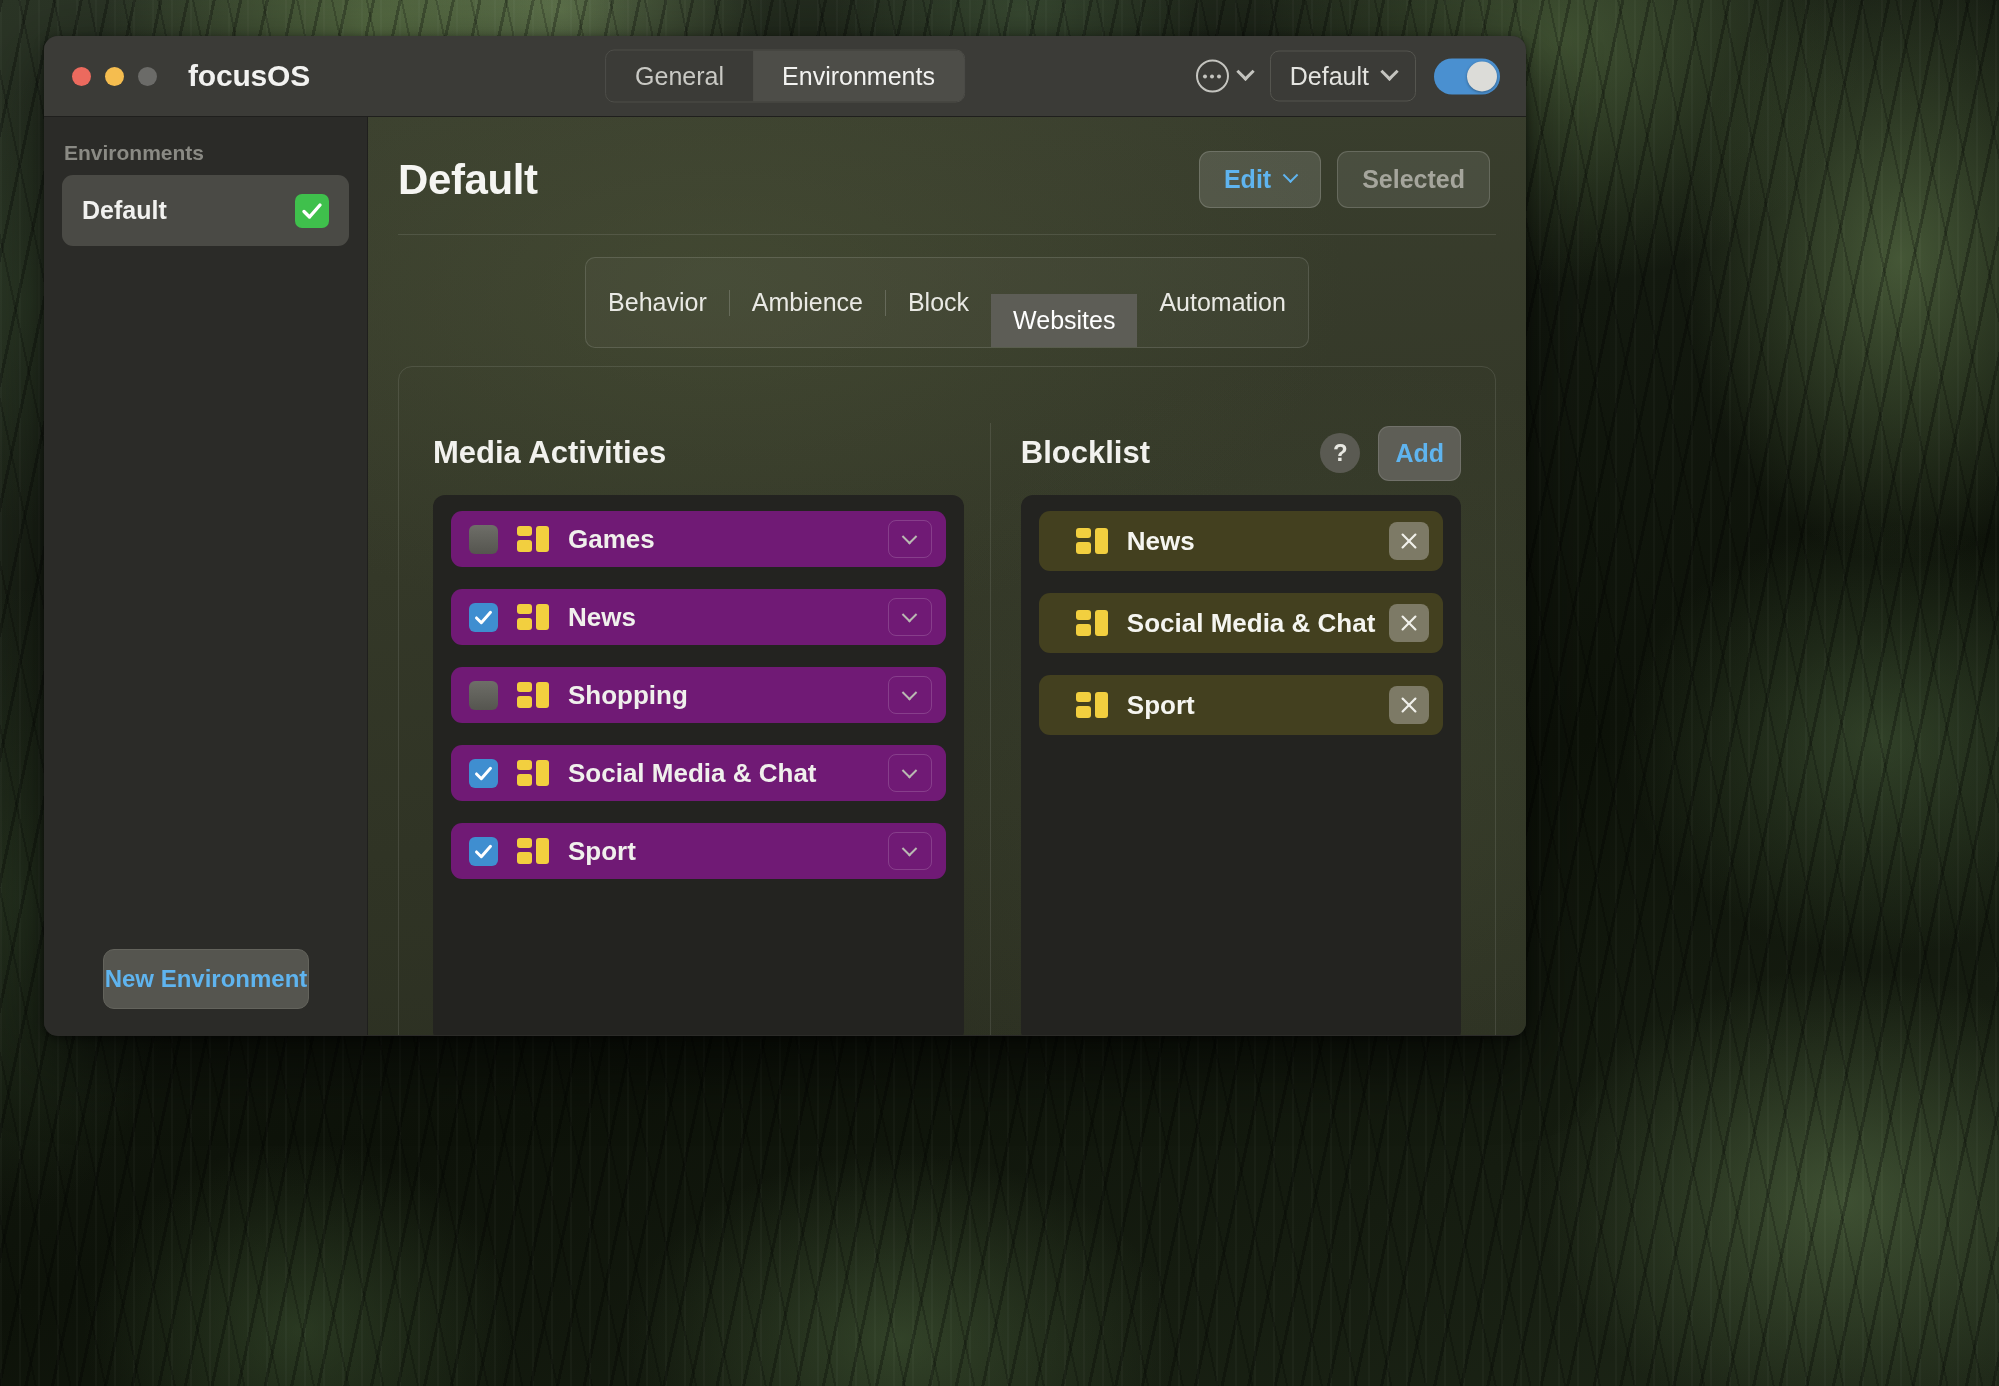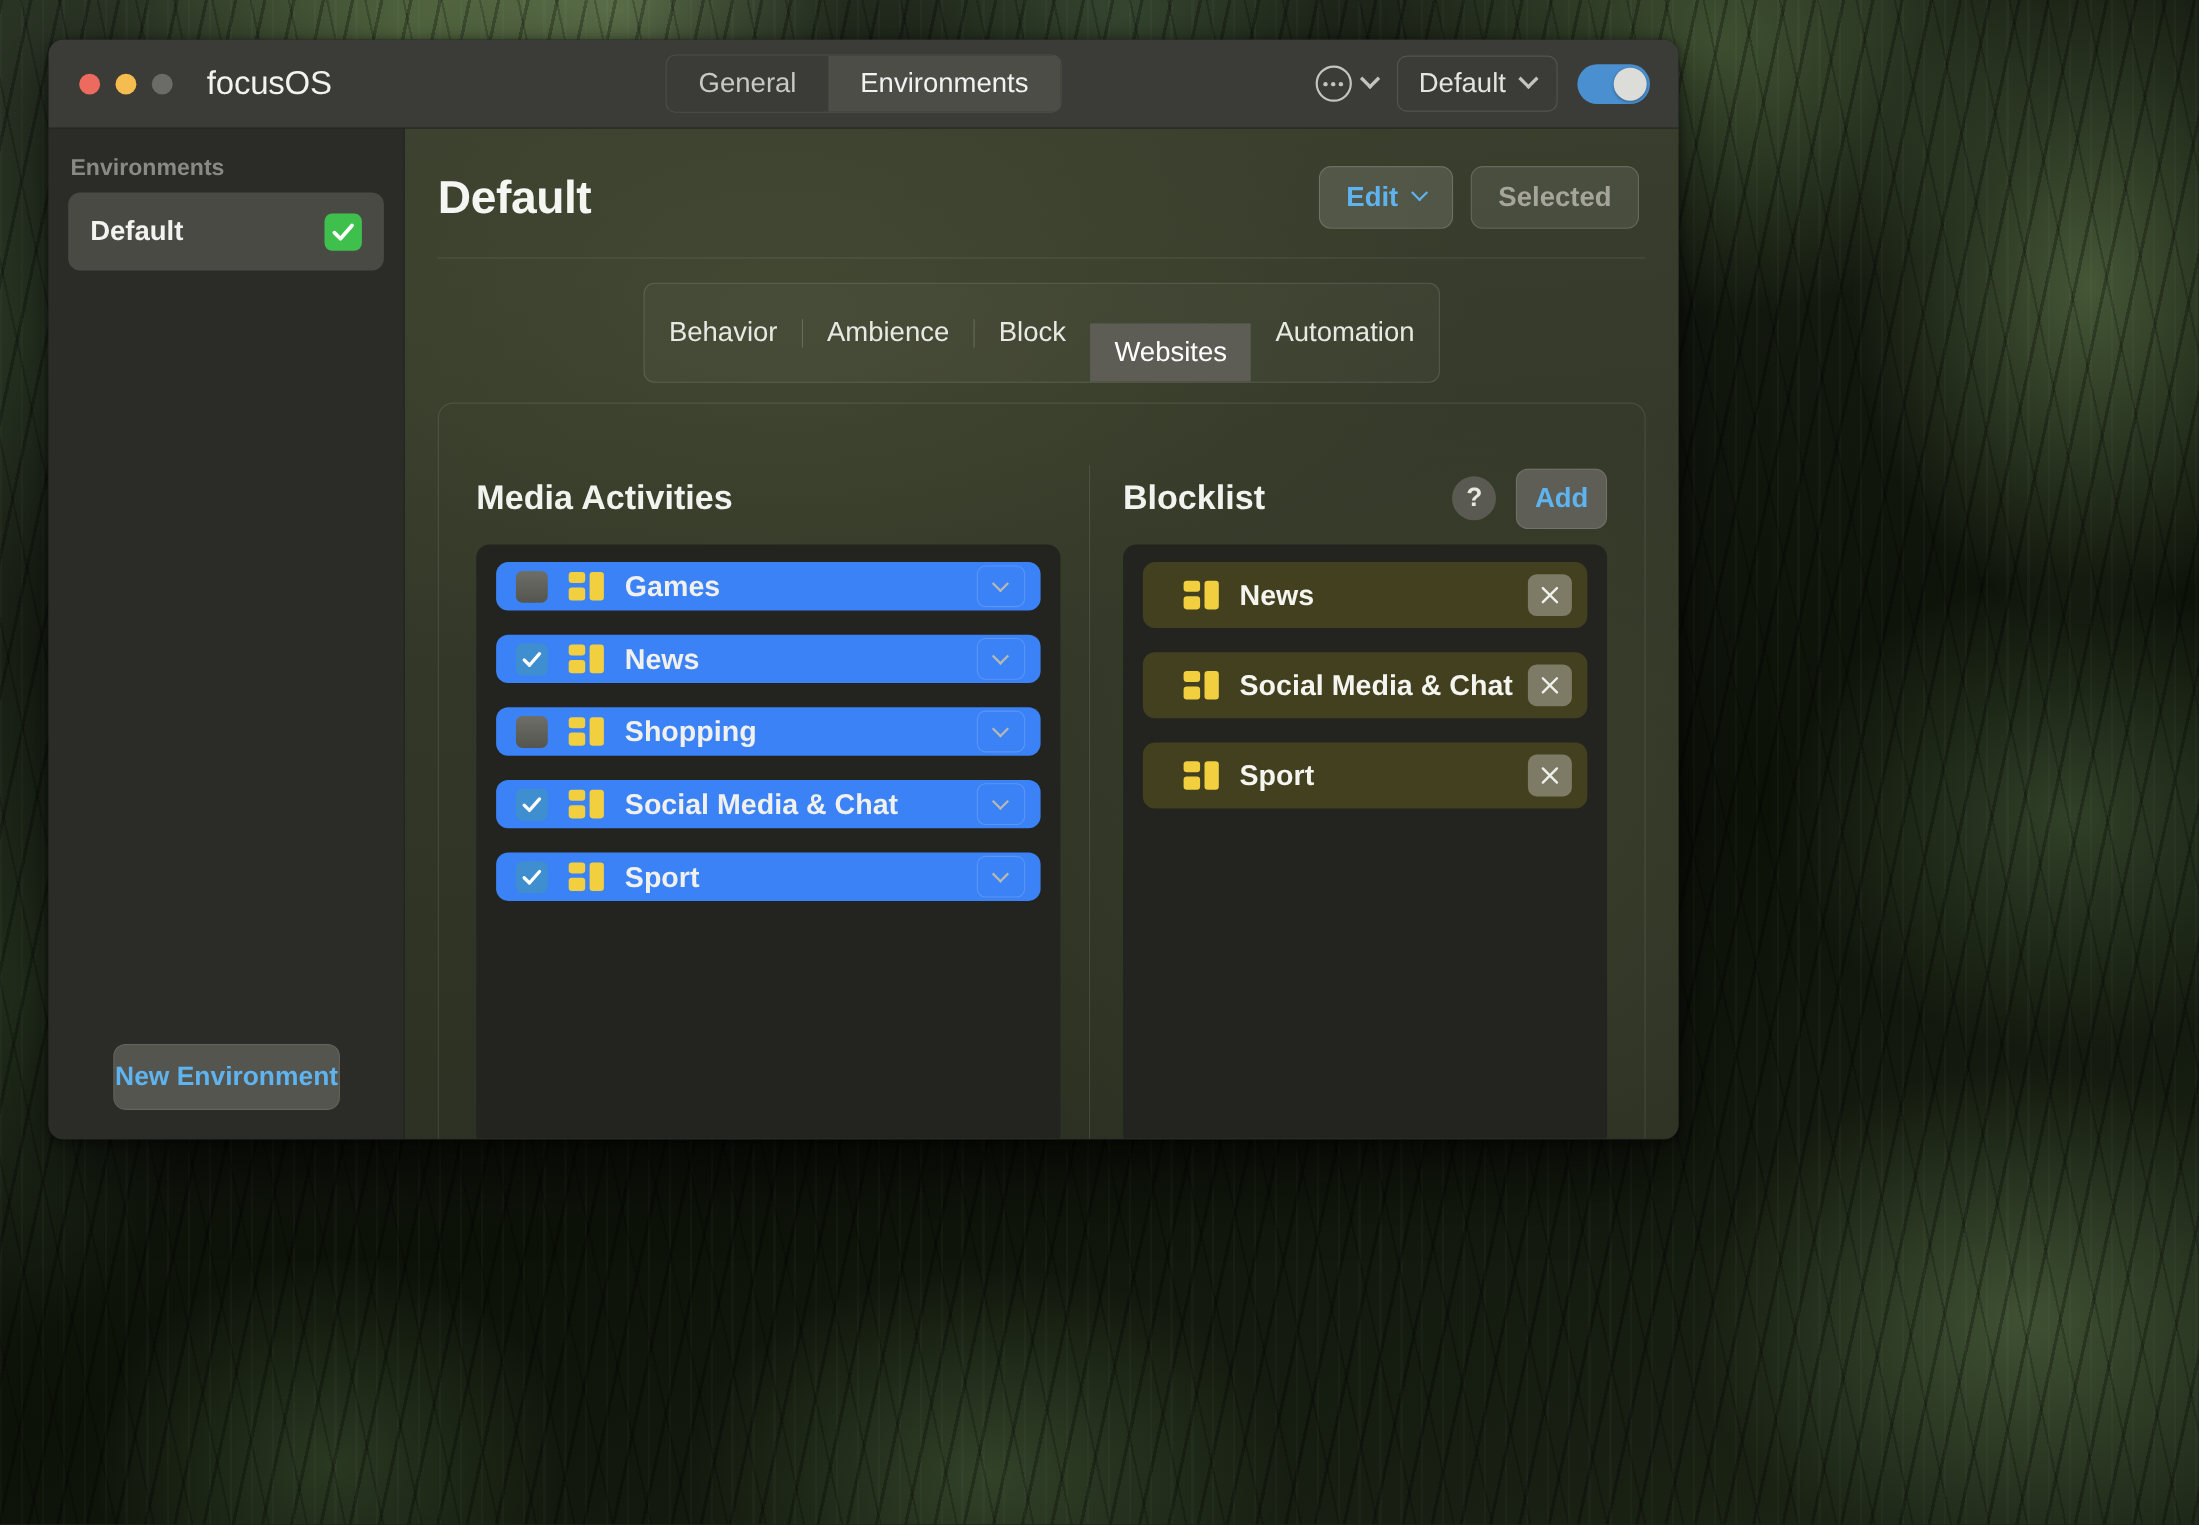--- a/index.html
+++ b/index.html
@@ -73,21 +73,21 @@
     margin-left: 28px;
   }
   .tl { width: 19px; height: 19px; border-radius: 50%; }
   .tl.red    { background: #ec6a5e; }
   .tl.yellow { background: #f5bd4f; }
   .tl.gray   { background: #6b6b68; }
 
   #app-title {
     margin-left: 31px;
     font-size: 30px;
-    font-weight: normal;
+    font-weight: bold;
     color: #f2f2f0;
     letter-spacing: -0.2px;
   }
 
   #seg-control {
     position: absolute;
     left: 50%;
     top: 50%;
     transform: translate(-50%, -50%);
     display: flex;
@@ -376,22 +376,22 @@
   
   #activities-box {
     margin-top: 12px;
     background: #232320;
     border-radius: 12px;
     padding: 16px 18px;
     height: 548px;
     overflow: hidden;
   }
   .act-row {
-    height: 44px;
-    background: #3b82f6;
+    height: 56px;
+    background: #701a75;
     border-radius: 11px;
     display: flex;
     align-items: center;
     padding: 0 14px 0 18px;
     margin-bottom: 22px;
     cursor: pointer;
     justify-content: space-between;
   }
   .act-row:last-child { margin-bottom: 0; }
 

